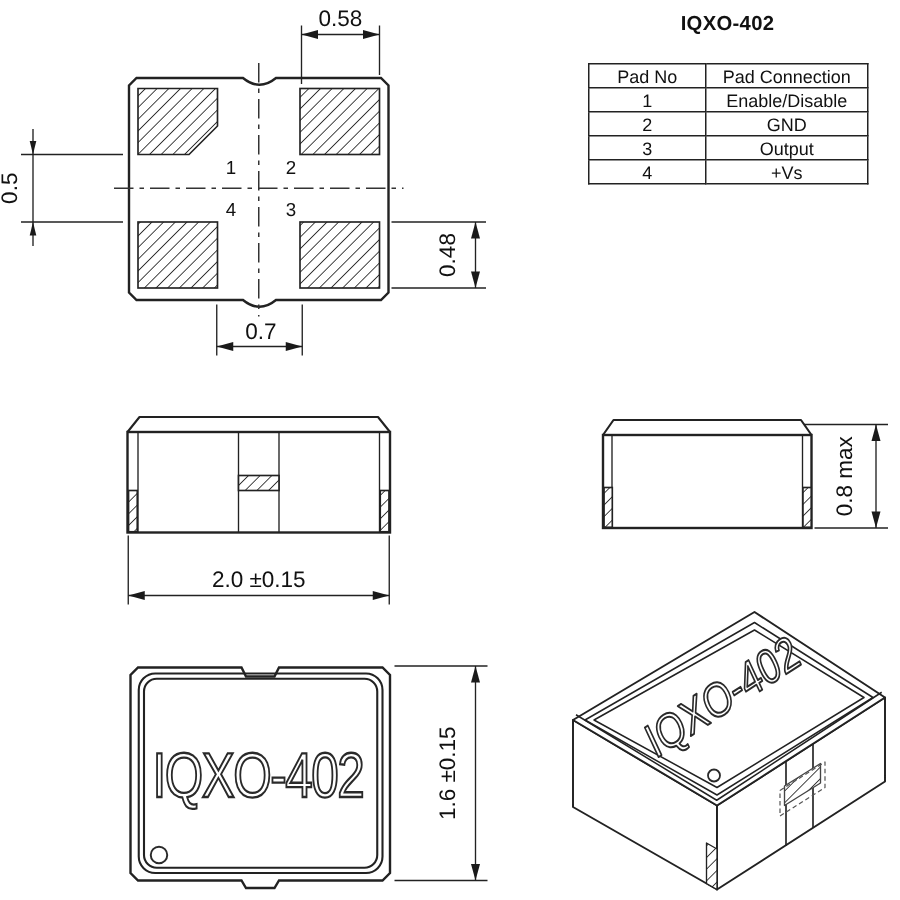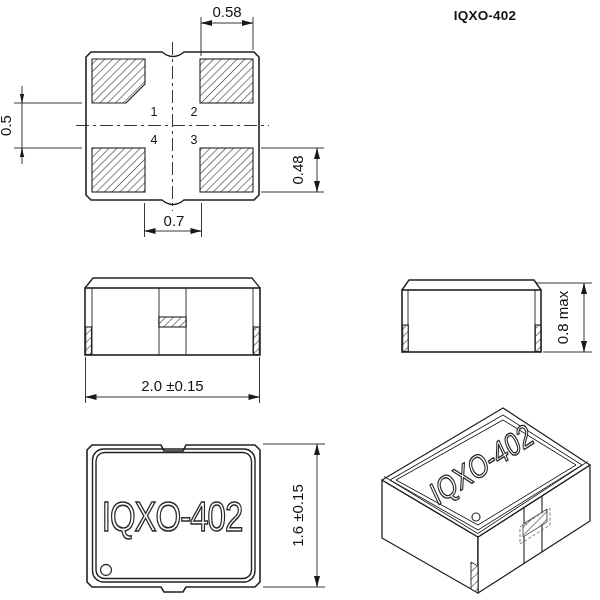--- a/index.html
+++ b/index.html
@@ -148,14 +148,40 @@
     <line x1="524" y1="508" x2="524" y2="564" stroke="#222" stroke-width="1.1"></line>
     <line x1="542" y1="496" x2="542" y2="552" stroke="#222" stroke-width="1.1"></line>
     <polygon points="523,524 547,509 547,522 523,537" fill="url(#hatch)" stroke="#444" stroke-width="0.9"></polygon>
     <polygon points="520,527 550,508 550,525 520,544" fill="none" stroke="#555" stroke-width="0.8" stroke-dasharray="3 2"></polygon>
     <polygon points="471,562 478,566 478,593 471,589" fill="url(#hatch)" stroke="#222" stroke-width="0.9"></polygon>
     <text class="isotext" transform="translate(437,506) rotate(-33) skewX(-8) scale(1,1.2)">IQXO-402</text>
   </g>
 </svg>
 
 <div class="table-title">IQXO-402</div>
+<table class="pad-table">
+  <thead>
+    <tr>
+      <th class="c1">Pad No</th>
+      <th class="c2">Pad Connection</th>
+    </tr>
+  </thead>
+  <tbody>
+    <tr>
+      <td class="c1">1</td>
+      <td class="c2">Enable/Disable</td>
+    </tr>
+    <tr>
+      <td class="c1">2</td>
+      <td class="c2">GND</td>
+    </tr>
+    <tr>
+      <td class="c1">3</td>
+      <td class="c2">Output</td>
+    </tr>
+    <tr>
+      <td class="c1">4</td>
+      <td class="c2">+Vs</td>
+    </tr>
+  </tbody>
+</table>
 
 </div>
 
 </body></html>

